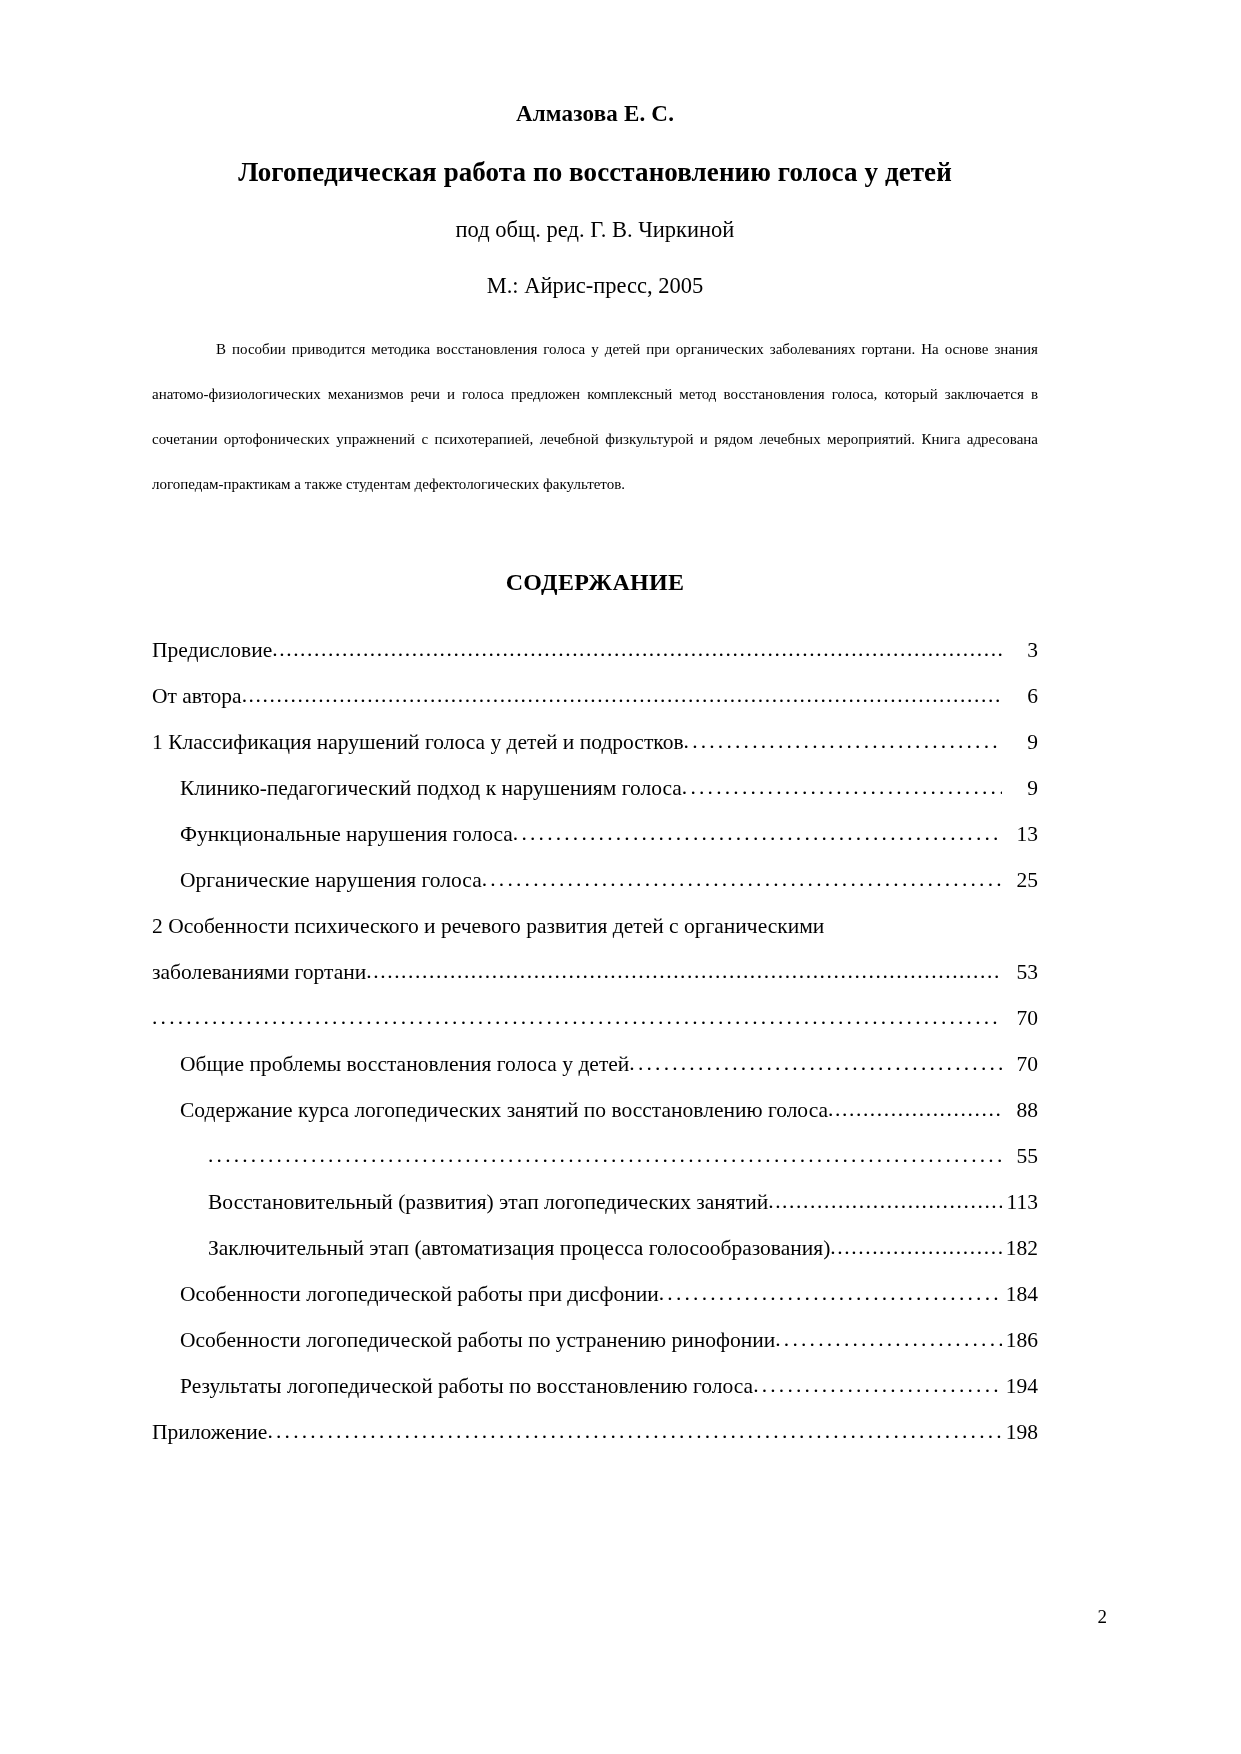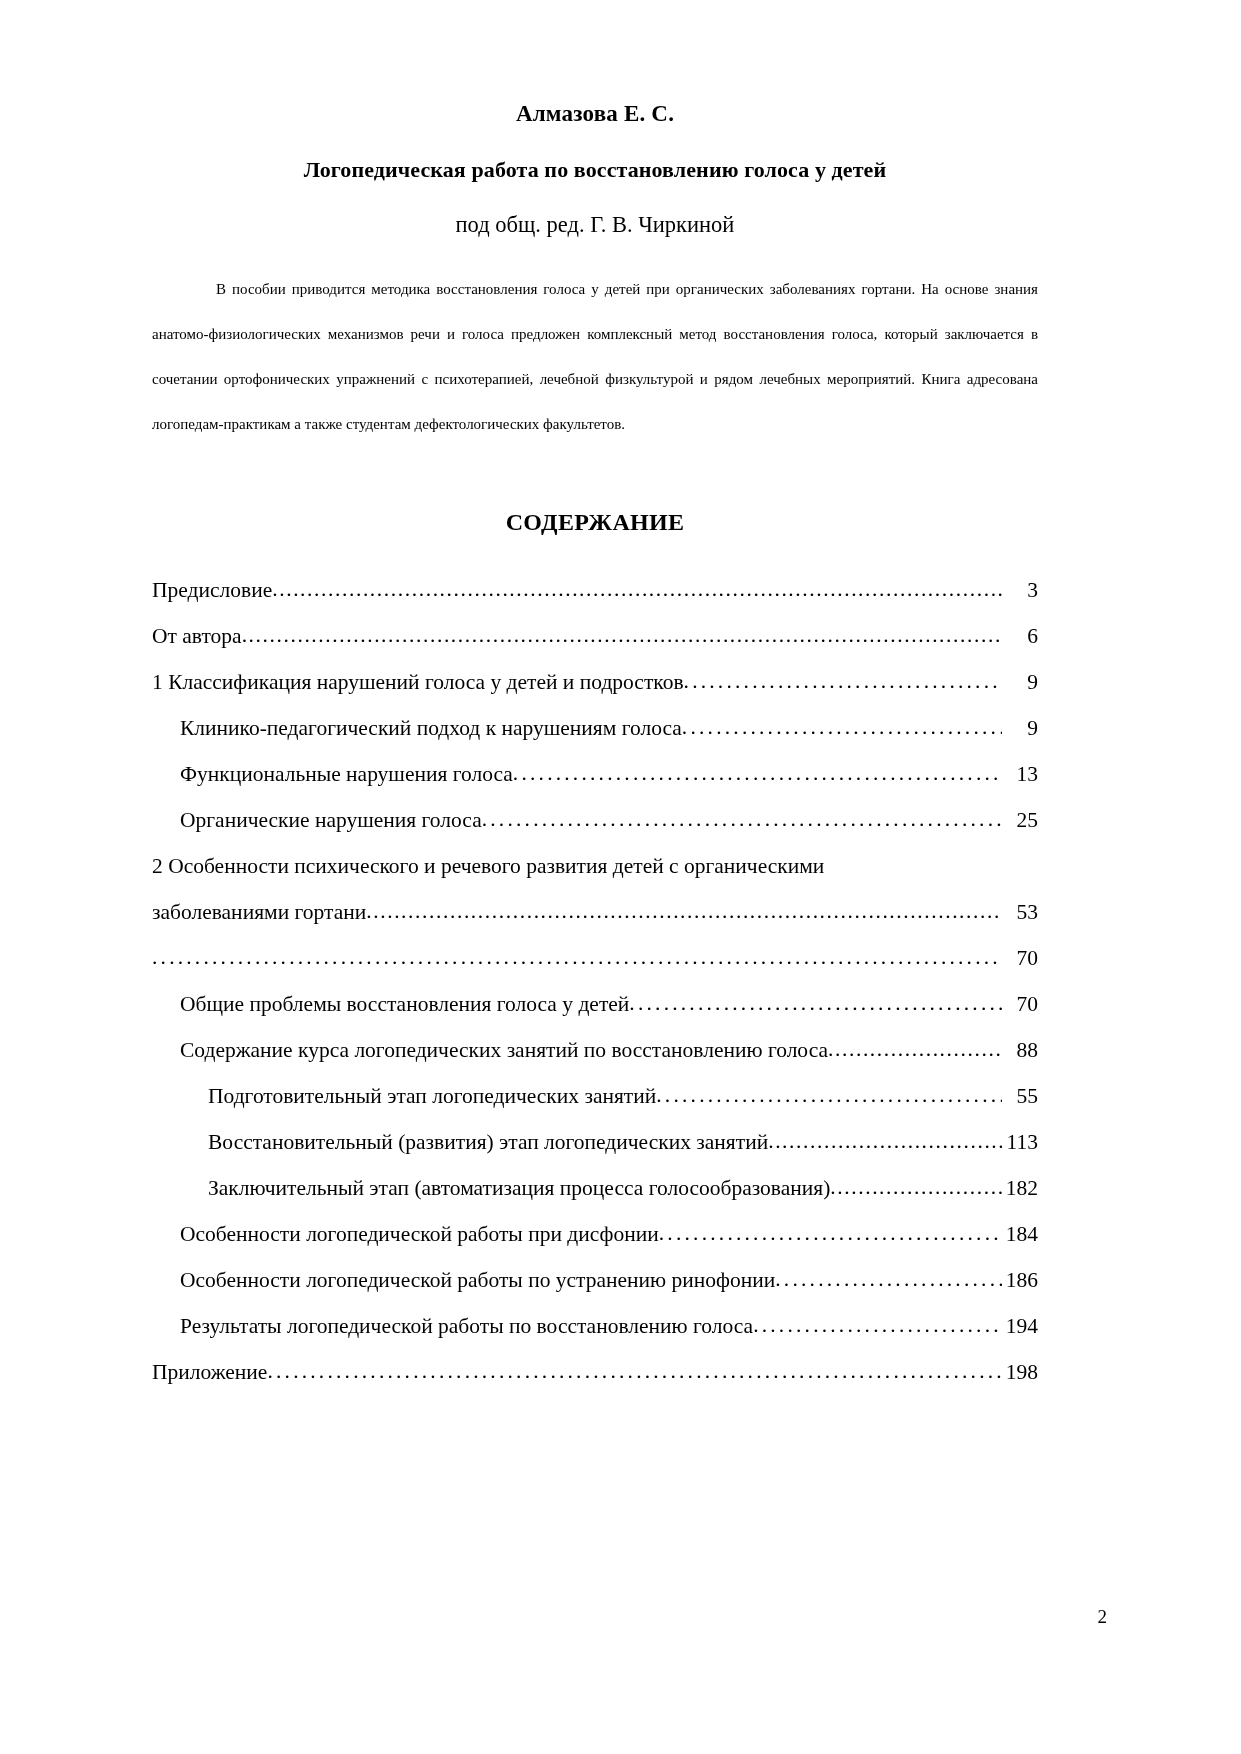--- a/index.html
+++ b/index.html
@@ -34,21 +34,21 @@
     padding-top: 102px;
     text-align: center;
   }
   .author-line {
     font-size: 23px;
     font-weight: bold;
     line-height: 1.0;
     letter-spacing: 0.2px;
   }
   .book-title {
-    font-size: 22px;
+    font-size: 27px;
     font-weight: bold;
     line-height: 1.0;
     margin-top: 34px;
     letter-spacing: 0.1px;
   }
   .editor-line {
     font-size: 22.5px;
     line-height: 1.0;
     margin-top: 33px;
   }
@@ -136,20 +136,21 @@
 </head>
 <body>
 
 <div class="page">
   <div class="content">
 
     <div class="title-block">
       <div class="author-line">Алмазова Е. С.</div>
       <div class="book-title">Логопедическая работа по восстановлению голоса у детей</div>
       <div class="editor-line">под общ. ред. Г. В. Чиркиной</div>
+      <div class="publisher-line">М.: Айрис-пресс, 2005</div>
     </div>
 
     <p class="abstract">В пособии приводится методика восстановления голоса у детей при органических заболеваниях гортани. На основе знания анатомо-физиологических механизмов речи и голоса предложен комплексный метод восстановления голоса, который заключается в сочетании ортофонических упражнений с психотерапией, лечебной физкультурой и рядом лечебных мероприятий. Книга адресована логопедам-практикам а также студентам дефектологических факультетов.</p>
 
     <div class="toc-heading">СОДЕРЖАНИЕ</div>
 
     <div class="toc" id="toc-list">
         <div class="toc-row lvl0">
           <span class="toc-label">Предисловие</span>
           <span class="leader">............................................................................................................................................................................................................................</span>
@@ -194,21 +195,20 @@
           <span class="toc-label">Общие проблемы восстановления голоса у детей</span>
           <span class="leader" style="letter-spacing: 3.2px;">............................................................................................................................................................................................................................</span>
           <span class="toc-page">70</span>
         </div>
         <div class="toc-row lvl1">
           <span class="toc-label">Содержание курса логопедических занятий по восстановлению голоса</span>
           <span class="leader">............................................................................................................................................................................................................................</span>
           <span class="toc-page">88</span>
         </div>
         <div class="toc-row lvl2">
-          <span class="toc-label">Подготовительный этап логопедических занятий</span>
           <span class="leader" style="letter-spacing: 3.2px;">............................................................................................................................................................................................................................</span>
           <span class="toc-page">55</span>
         </div>
         <div class="toc-row lvl2">
           <span class="toc-label">Восстановительный (развития) этап логопедических занятий</span>
           <span class="leader">............................................................................................................................................................................................................................</span>
           <span class="toc-page">113</span>
         </div>
         <div class="toc-row lvl2">
           <span class="toc-label">Заключительный этап (автоматизация процесса голосообразования)</span>

